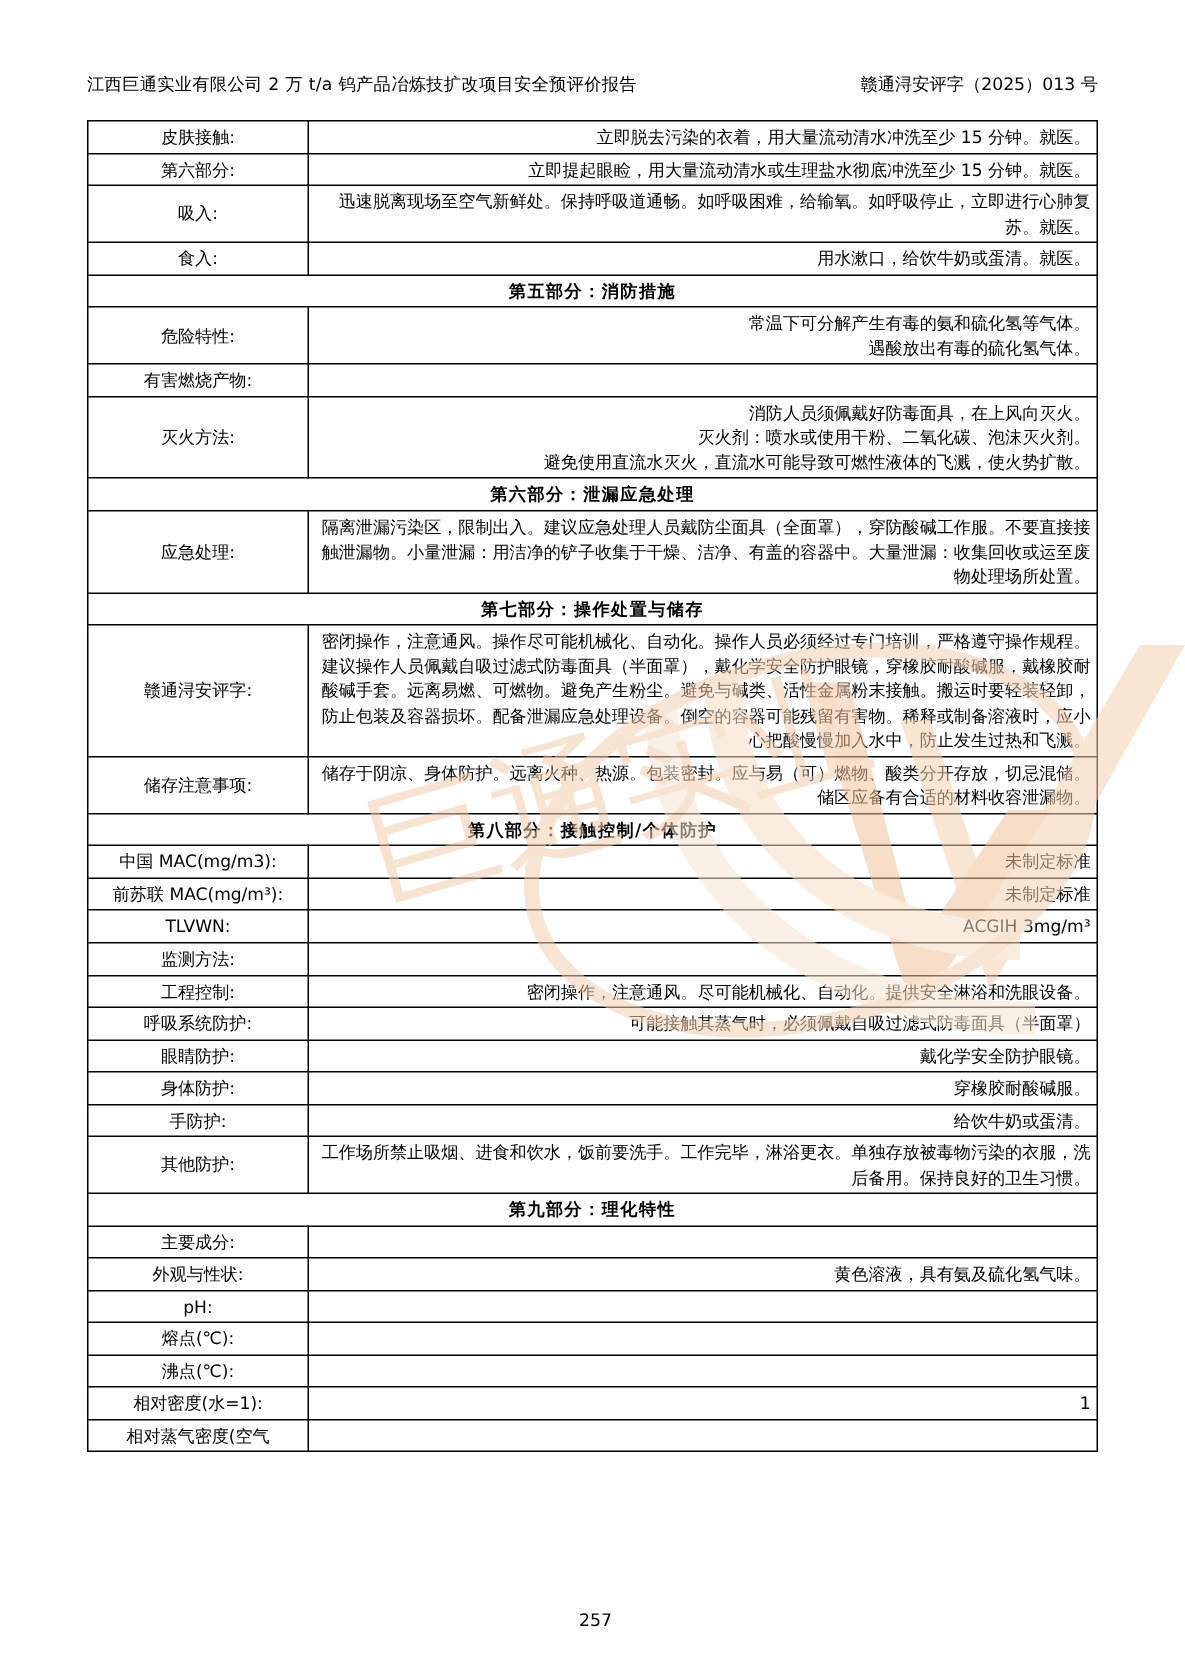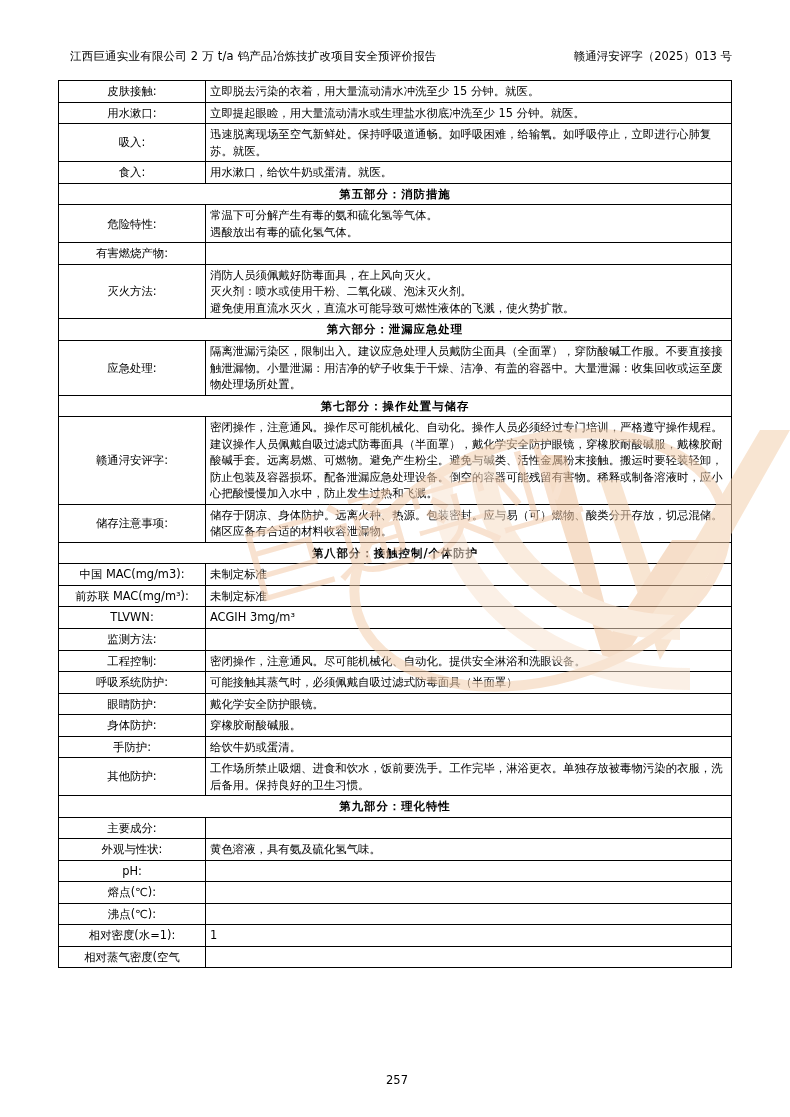--- a/index.html
+++ b/index.html
@@ -24,21 +24,20 @@
   }
 
   
   .header {
     display: flex;
     justify-content: space-between;
     align-items: flex-start;
     font-size: 11.5px;
     line-height: 1.4;
     margin-bottom: 16px;
-    margin-left: 12px;
   }
   .header-left {
     max-width: 530px;
     letter-spacing: 0.2px;
   }
   .header-right {
     white-space: nowrap;
     padding-left: 10px;
   }
 
@@ -78,20 +77,21 @@
     text-align: left;
     vertical-align: middle;
   }
   td.section {
     text-align: center;
     font-weight: bold;
     letter-spacing: 1px;
   }
   td.val p {
     margin: 0;
+    text-align: right;
   }
 
   
   .footer {
     position: absolute;
     bottom: 30px;
     left: 2px;
     width: 790px;
     text-align: center;
     font-size: 11.5px;
@@ -125,21 +125,21 @@
 
   <table class="msds">
     <tbody id="table-body">
         <tr>
           <td class="lbl">皮肤接触:</td>
           <td class="val">
             <p>立即脱去污染的衣着，用大量流动清水冲洗至少 15 分钟。就医。</p>
           </td>
         </tr>
         <tr>
-          <td class="lbl">用水漱口:</td>
+          <td class="lbl">第六部分:</td>
           <td class="val">
             <p>立即提起眼睑，用大量流动清水或生理盐水彻底冲洗至少 15 分钟。就医。</p>
           </td>
         </tr>
         <tr>
           <td class="lbl">吸入:</td>
           <td class="val">
             <p>迅速脱离现场至空气新鲜处。保持呼吸道通畅。如呼吸困难，给输氧。如呼吸停止，立即进行心肺复苏。就医。</p>
           </td>
         </tr>

